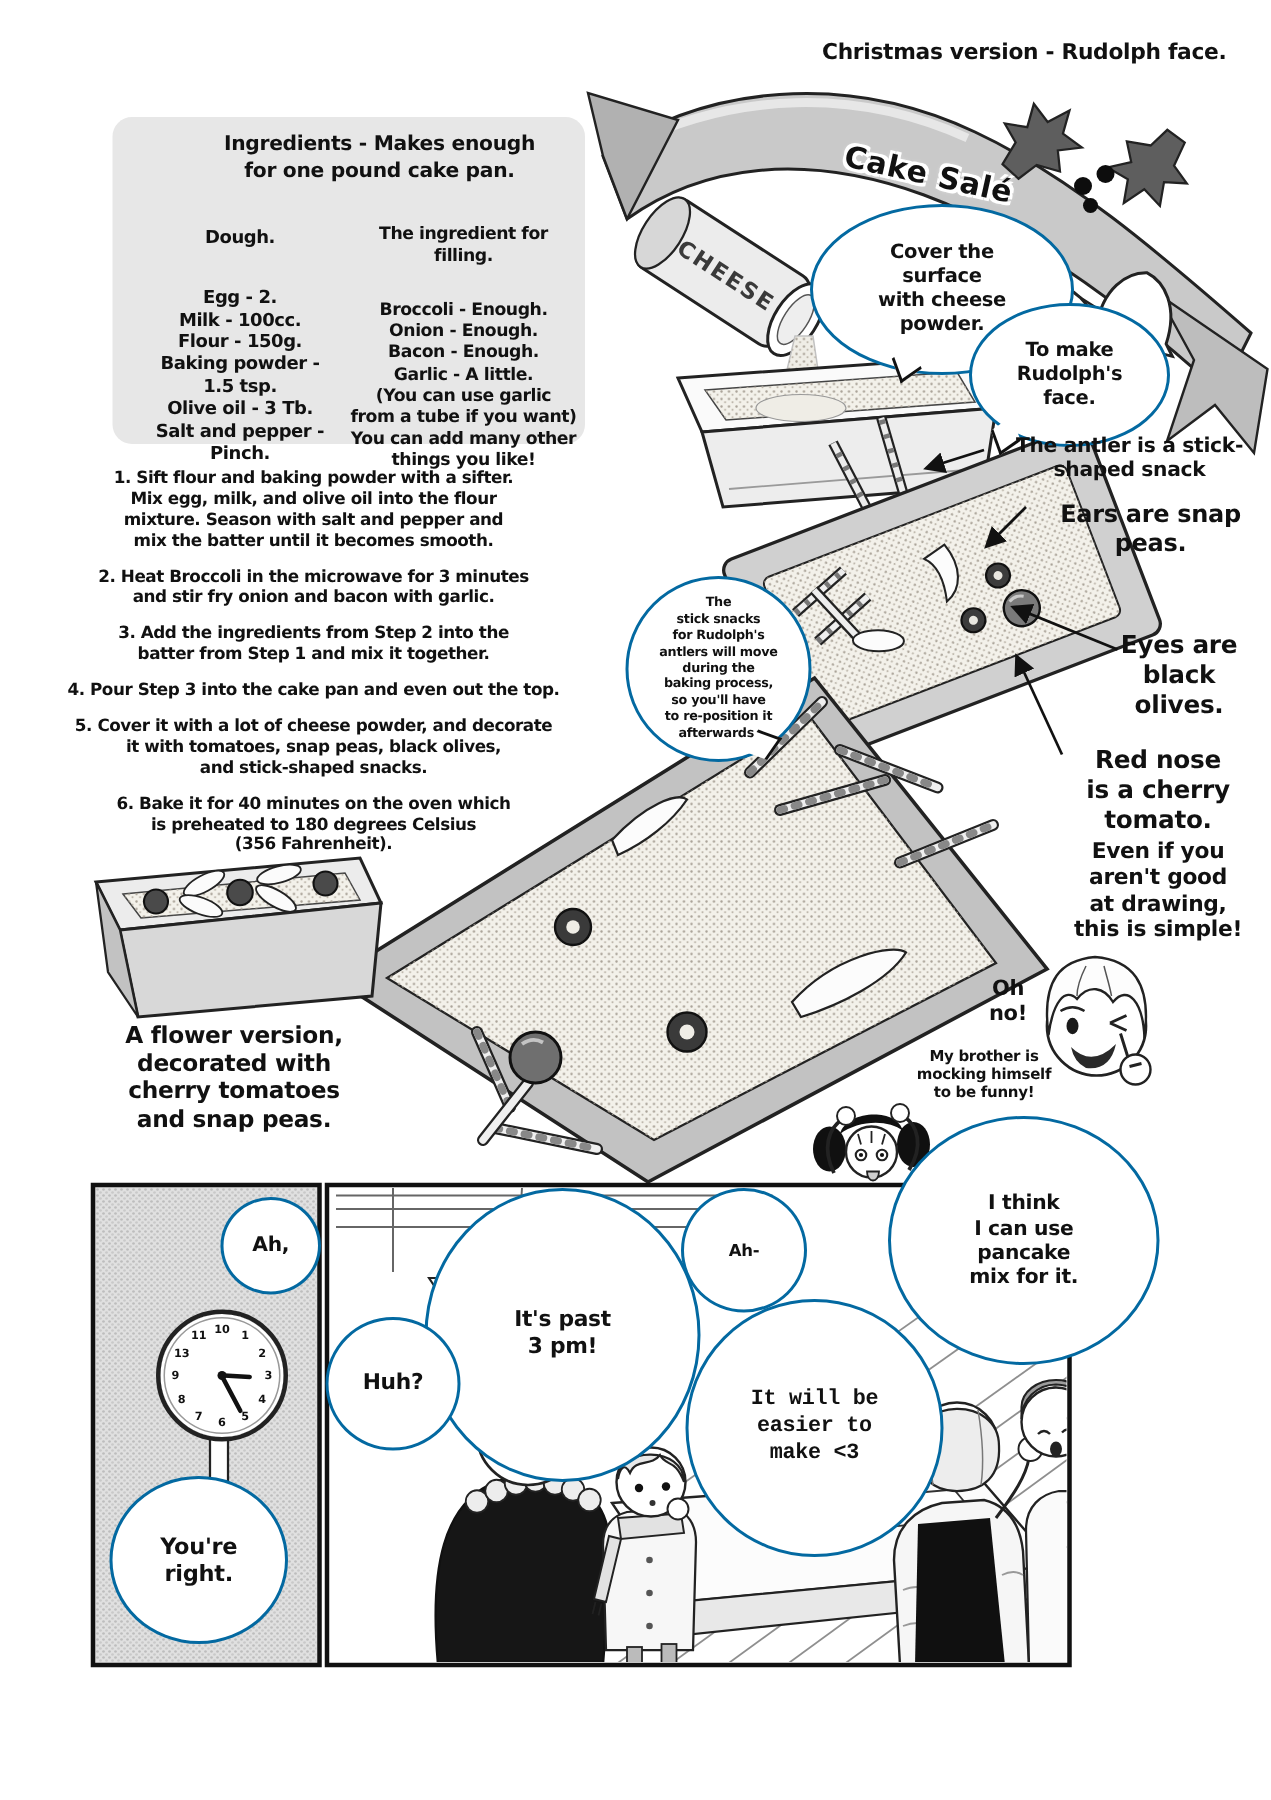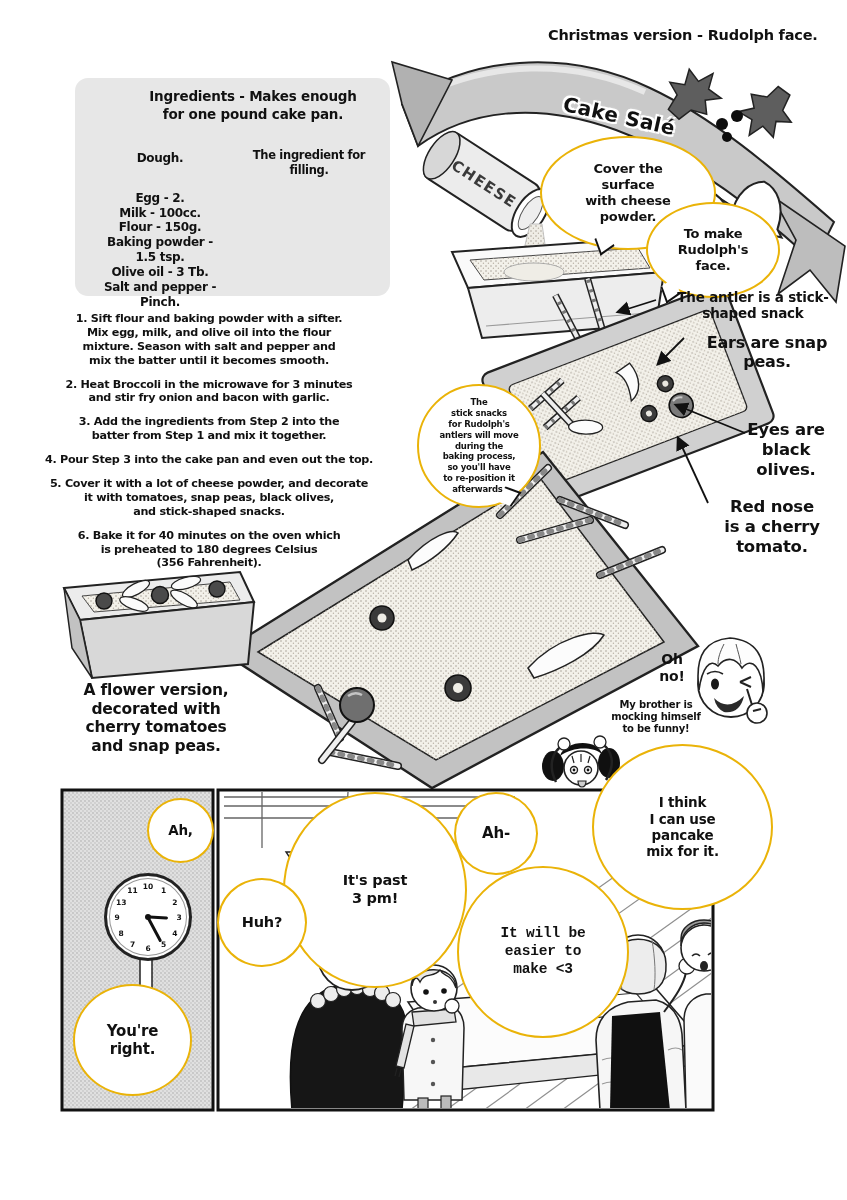--- a/index.html
+++ b/index.html
@@ -2,21 +2,21 @@
 <html><head>
 <meta charset="utf-8">
 <style>
   html,body{margin:0;padding:0;background:#fff;}
   .page{position:relative;width:847px;height:1200px;background:#ffffff;overflow:hidden;
         font-family:"DejaVu Sans",sans-serif;color:#111;}
   .art{position:absolute;left:0;top:0;z-index:1;}
   .t{position:absolute;white-space:pre-line;font-weight:700;color:#111;line-height:1.2;
      letter-spacing:-0.2px;z-index:4;}
   .c{text-align:center;}
-  .bub{position:absolute;background:#fff;border:2px solid #eab308;border-radius:50%;
+  .bub{position:absolute;background:#fff;border:2px solid #0369a1;border-radius:50%;
        display:flex;align-items:center;justify-content:center;text-align:center;z-index:3;}
   .bub .bt{white-space:pre-line;font-weight:700;color:#111;line-height:1.22;letter-spacing:-0.2px;}
   .tail{position:absolute;width:15px;height:15px;background:#fff;border-left:2.5px solid #111;
         border-bottom:2.5px solid #111;z-index:3;}
   .banner-t{transform:rotate(12.5deg);transform-origin:left top;
         text-shadow:-2px -2px 0 #fff,2px -2px 0 #fff,-2px 2px 0 #fff,2px 2px 0 #fff,0 0 4px #fff;}
   .ingbox{position:absolute;left:75px;top:78px;width:315px;height:218px;background:#e7e7e7;
         border-radius:13px;z-index:2;}
   .ingbox .ttl{position:absolute;left:0;right:4px;top:10px;text-align:center;font-size:13.5px;
         font-weight:700;line-height:1.3;white-space:pre-line;letter-spacing:-0.2px;padding-left:45px;}
@@ -309,20 +309,28 @@
 Flour - 150g.
 Baking powder -
 1.5 tsp.
 Olive oil - 3 Tb.
 Salt and pepper -
 Pinch.</div>
   </div>
   <div class="ingcol" style="left:156px;top:56px;width:156px;font-size:11.5px;line-height:1.25;">
     <div class="hd" style="margin-bottom:7px;">The ingredient for
 filling.</div>
+    <div>Broccoli - Enough.
+Onion - Enough.
+Bacon - Enough.
+Garlic - A little.
+(You can use garlic
+from a tube if you want)
+You can add many other
+things you like!</div>
   </div>
 </div>
 
 <div class="steps">
   <div class="step">1. Sift flour and baking powder with a sifter.
 Mix egg, milk, and olive oil into the flour
 mixture. Season with salt and pepper and
 mix the batter until it becomes smooth.</div>
   <div class="step">2. Heat Broccoli in the microwave for 3 minutes
 and stir fry onion and bacon with garlic.</div>
@@ -368,20 +376,24 @@
 <div class="t c" style="left:692px;top:333px;width:150px;font-size:16px;">Ears are snap
 peas.</div>
 <div class="t c" style="left:658px;top:289px;width:190px;font-size:13.5px;">The antler is a stick-
 shaped snack</div>
 <div class="t c" style="left:726px;top:420px;width:120px;font-size:16.5px;">Eyes are
 black
 olives.</div>
 <div class="t c" style="left:698px;top:497px;width:148px;font-size:16.5px;">Red nose
 is a cherry
 tomato.</div>
+<div class="t c" style="left:697px;top:560px;width:150px;font-size:14.5px;">Even if you
+aren't good
+at drawing,
+this is simple!</div>
 <div class="t c" style="left:50px;top:681px;width:212px;font-size:15.5px;">A flower version,
 decorated with
 cherry tomatoes
 and snap peas.</div>
 <div class="t c" style="left:646px;top:651px;width:52px;font-size:14px;">Oh
 no!</div>
 <div class="t c" style="left:604px;top:699px;width:104px;font-size:10px;">My brother is
 mocking himself
 to be funny!</div>
 
@@ -393,21 +405,21 @@
 right.</span>
 </div>
 <div class="bub" style="left:283px;top:792px;width:180px;height:192px;">
   <span class="bt" style="font-size:14.5px;">It's past
 3 pm!</span>
 </div>
 <div class="bub" style="left:217px;top:878px;width:86px;height:85px;">
   <span class="bt" style="font-size:14.5px;">Huh?</span>
 </div>
 <div class="bub" style="left:454px;top:792px;width:80px;height:79px;">
-  <span class="bt" style="font-size:15px;">Ah-</span>
+  <span class="bt" style="font-size:11px;">Ah-</span>
 </div>
 <div class="bub" style="left:592px;top:744px;width:177px;height:162px;">
   <span class="bt" style="font-size:13.5px;">I think
 I can use
 pancake
 mix for it.</span>
 </div>
 <div class="bub" style="left:457px;top:866px;width:168px;height:168px;font-family:Liberation Mono, monospace;">
   <span class="bt" style="font-size:14.5px;">It will be
 easier to

